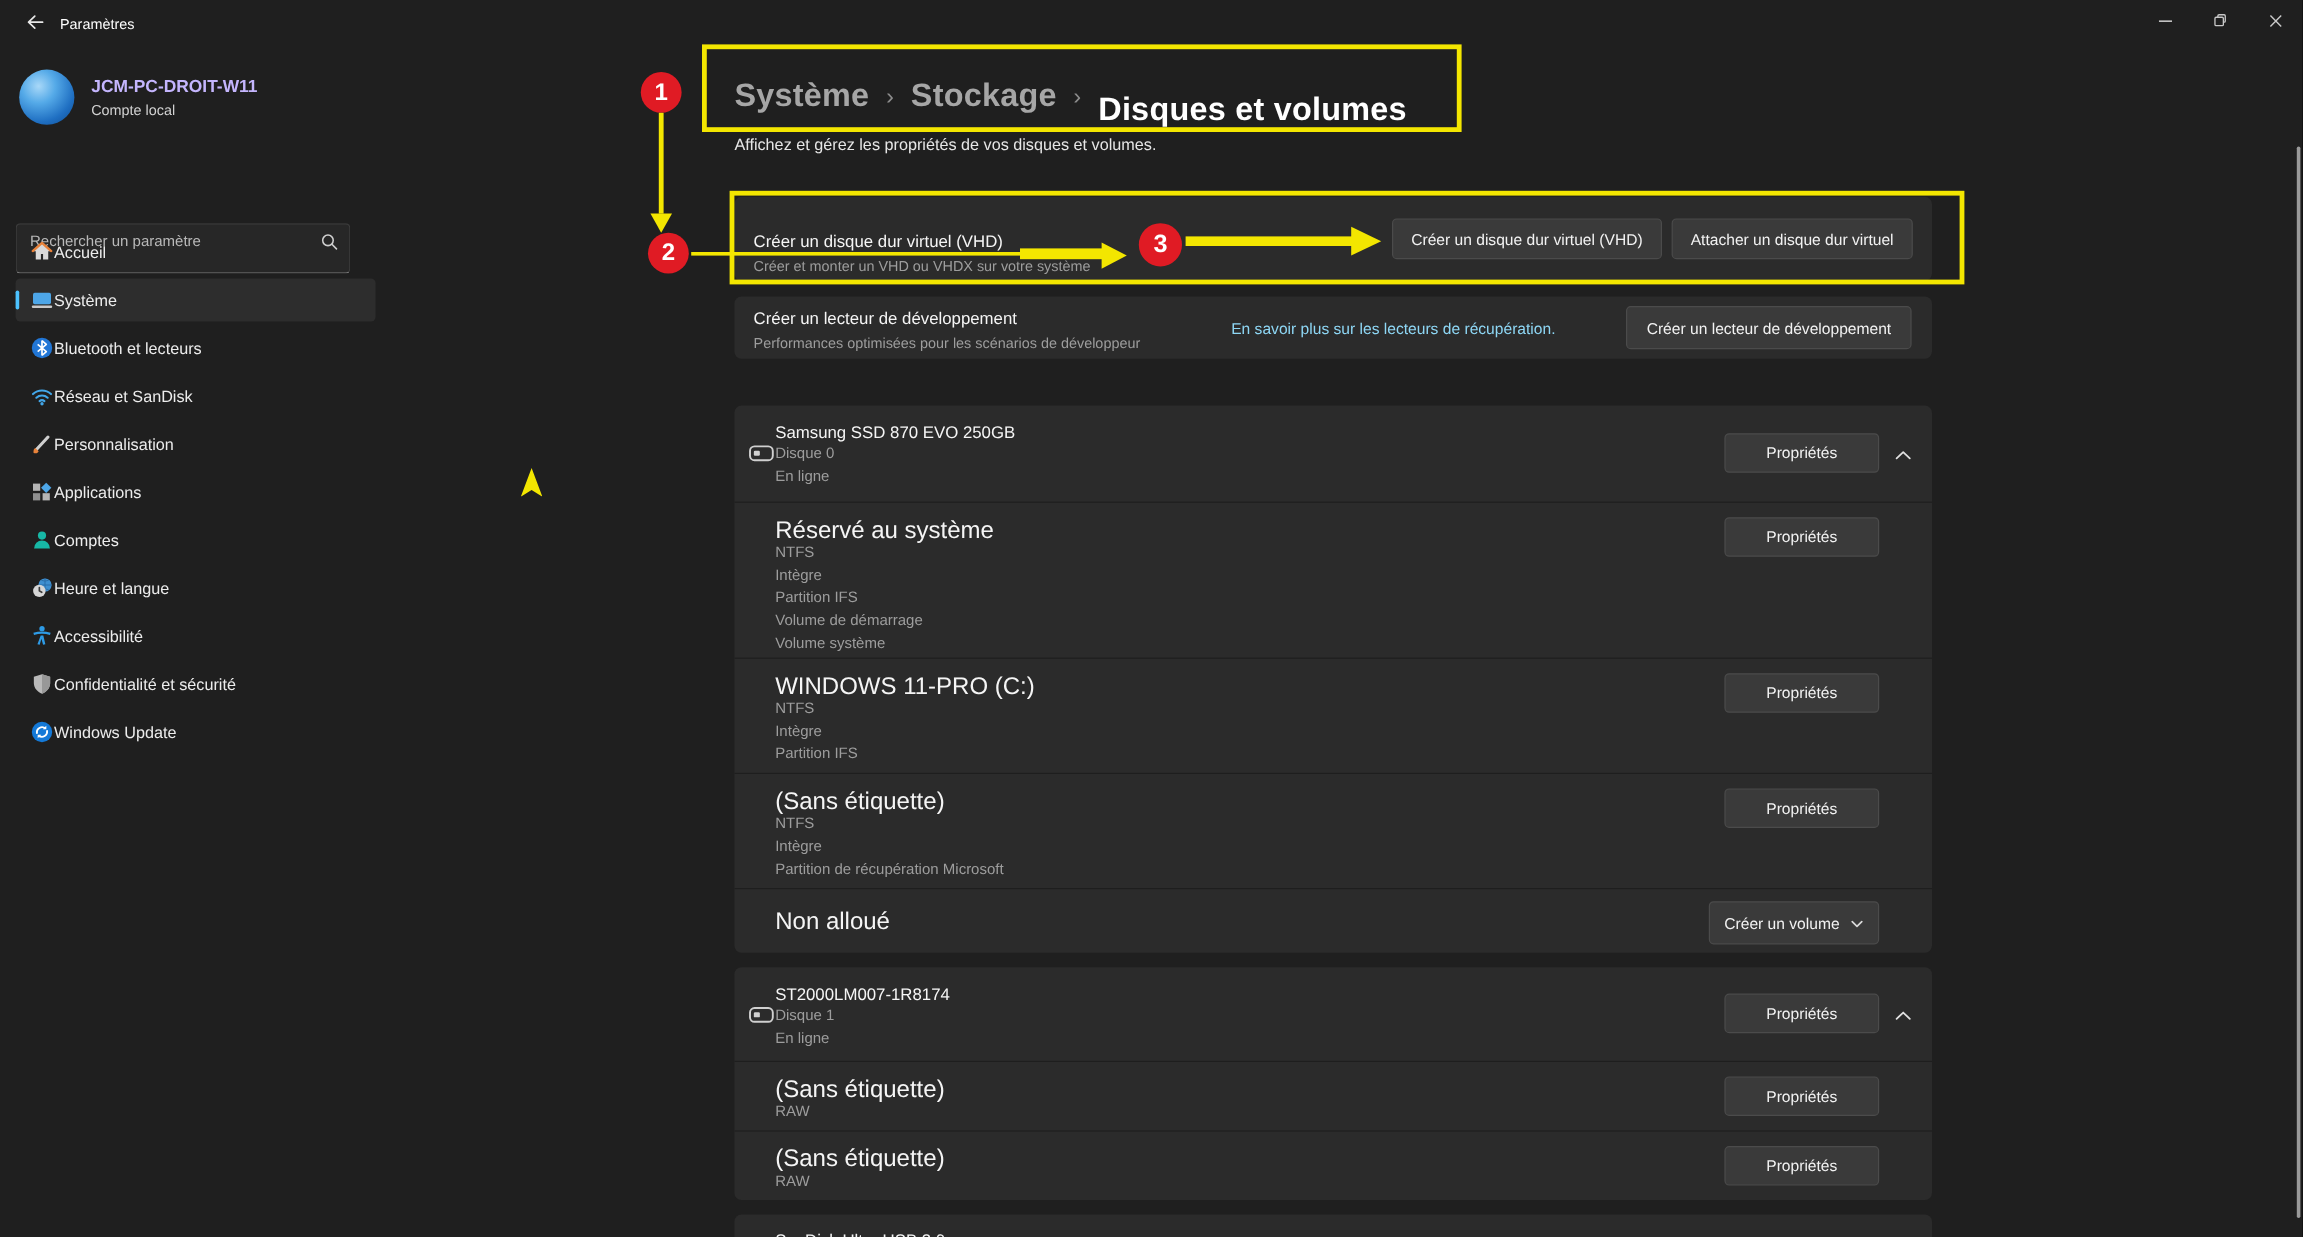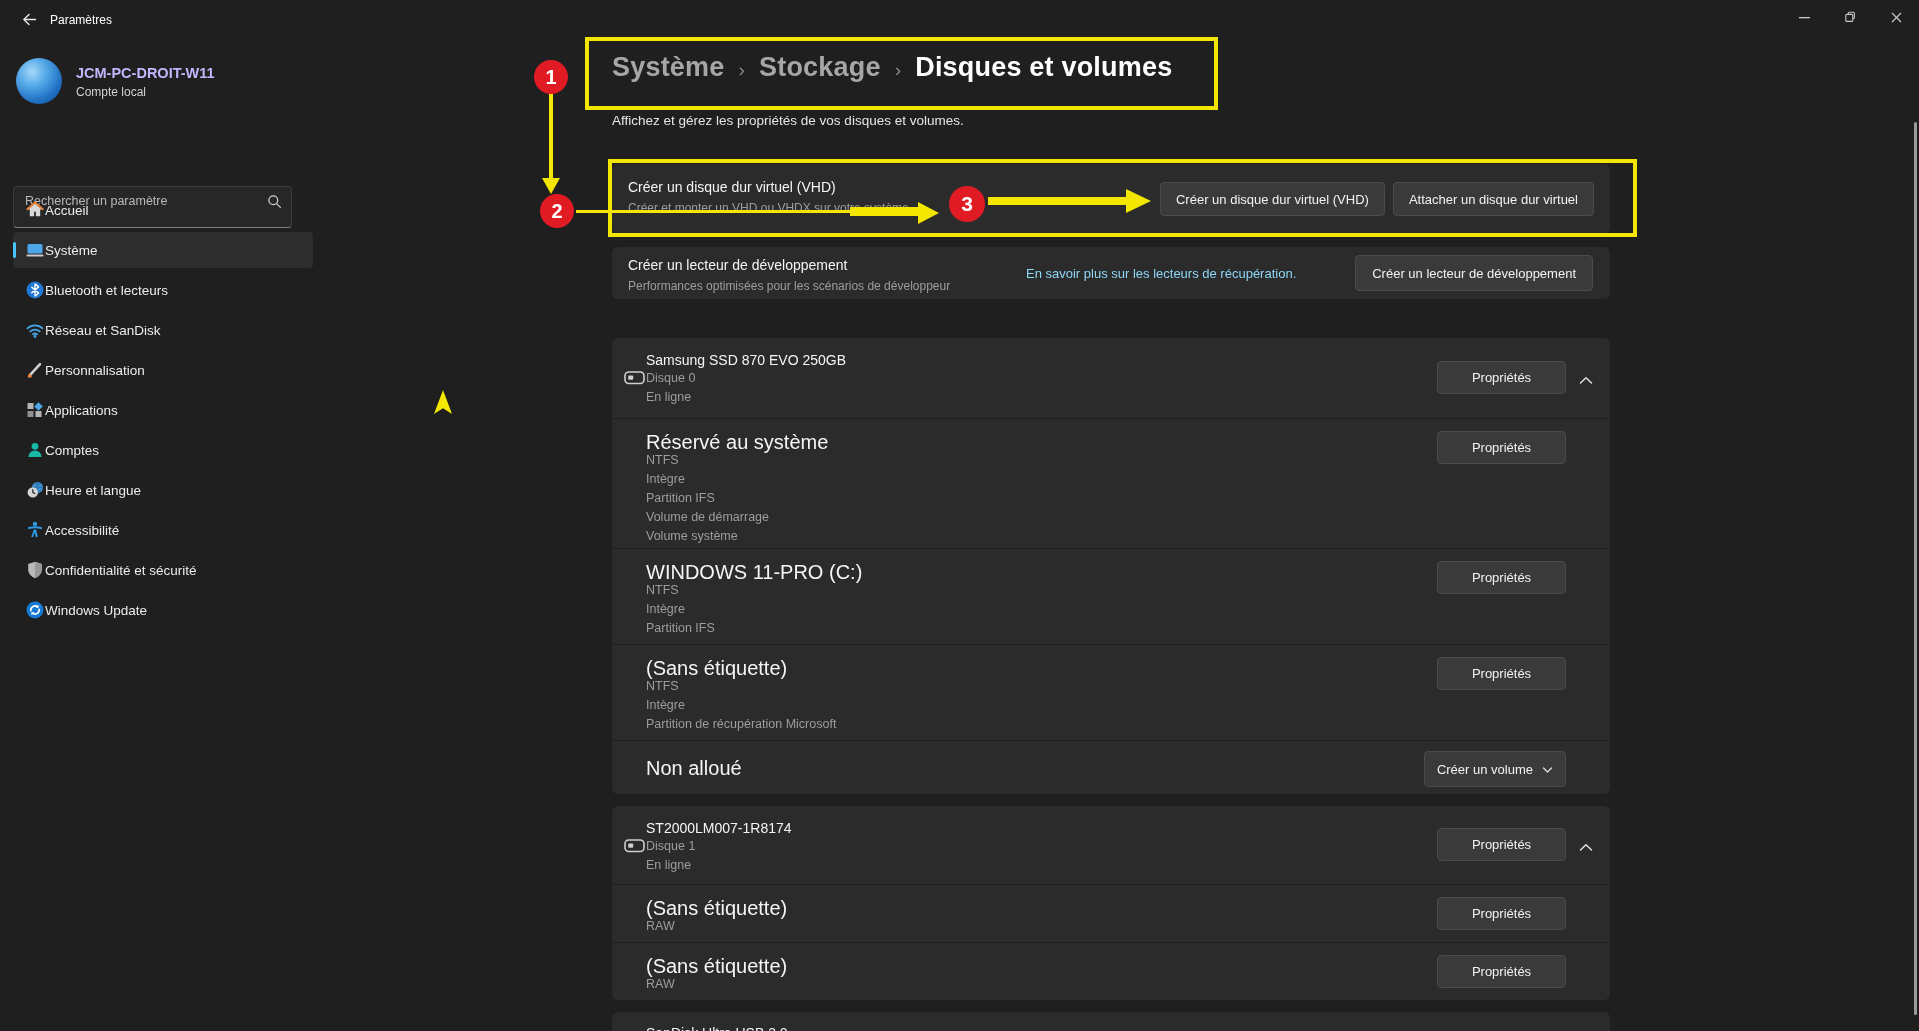--- a/index.html
+++ b/index.html
@@ -29,25 +29,25 @@
   .nav { position:absolute; left:13px; top:192px; width:300px; }
   .nav-item { position:relative; display:flex; align-items:center; height:36px; margin-bottom:4px;
     padding-left:12px; border-radius:4px; font-size:13.5px; color:#ececec; cursor:default; }
   .nav-item.selected { background:#2d2d2d; }
   .nav-item.selected::before { content:""; position:absolute; left:0; top:10px; width:3px; height:16px; border-radius:2px; background:#4cc2ff; }
   .nav-icon { width:20px; height:20px; flex:none; display:flex; }
   
   .breadcrumb { position:absolute; left:612px; top:52px; display:flex; align-items:center; gap:14px;
     font-size:27px; font-weight:bold; letter-spacing:.2px; }
   .crumb { color:#a6a6a6; }
-  .crumb.current { color:#ffffff; }
+  .crumb.current { color:#ffffff;margin-top:24px; }
   .crumb-sep { color:#8c8c8c; font-size:19px; font-weight:normal; padding-top:4px; }
   .subtitle { position:absolute; left:612px; top:113px; font-size:13.5px; color:#e6e6e6; }
   .card { position:absolute; left:612px; width:998px; background:#2b2b2b; border-radius:6px; }
-  .card-vhd { top:164px; height:70px; padding:14px 16px; }
+  .card-vhd { top:164px; height:70px; padding:28px 16px; }
   .card-dev { top:247px; height:52px; padding:9px 16px; }
   .card-title { font-size:14px; color:#f5f5f5; line-height:18px; }
   .card-desc { font-size:12px; color:#9d9d9d; margin-top:5px; line-height:15px; }
   .btn { background:#3a3a3a; border:1px solid #4b4b4b; border-radius:4px; color:#f2f2f2;
     font-size:13px; font-family:"Liberation Sans", sans-serif; display:flex; align-items:center; justify-content:center; cursor:default; }
   .vhd-buttons { position:absolute; right:16px; top:18px; display:flex; gap:8px; }
   .vhd-buttons .btn { height:34px; padding:0 15px; }
   .dev-link { position:absolute; left:414px; top:0; height:52px; display:flex; align-items:center; font-size:13px; color:#8ed7f5; }
   .dev-btn { position:absolute; right:17px; top:8px; height:36px; padding:0 16px; }
   

